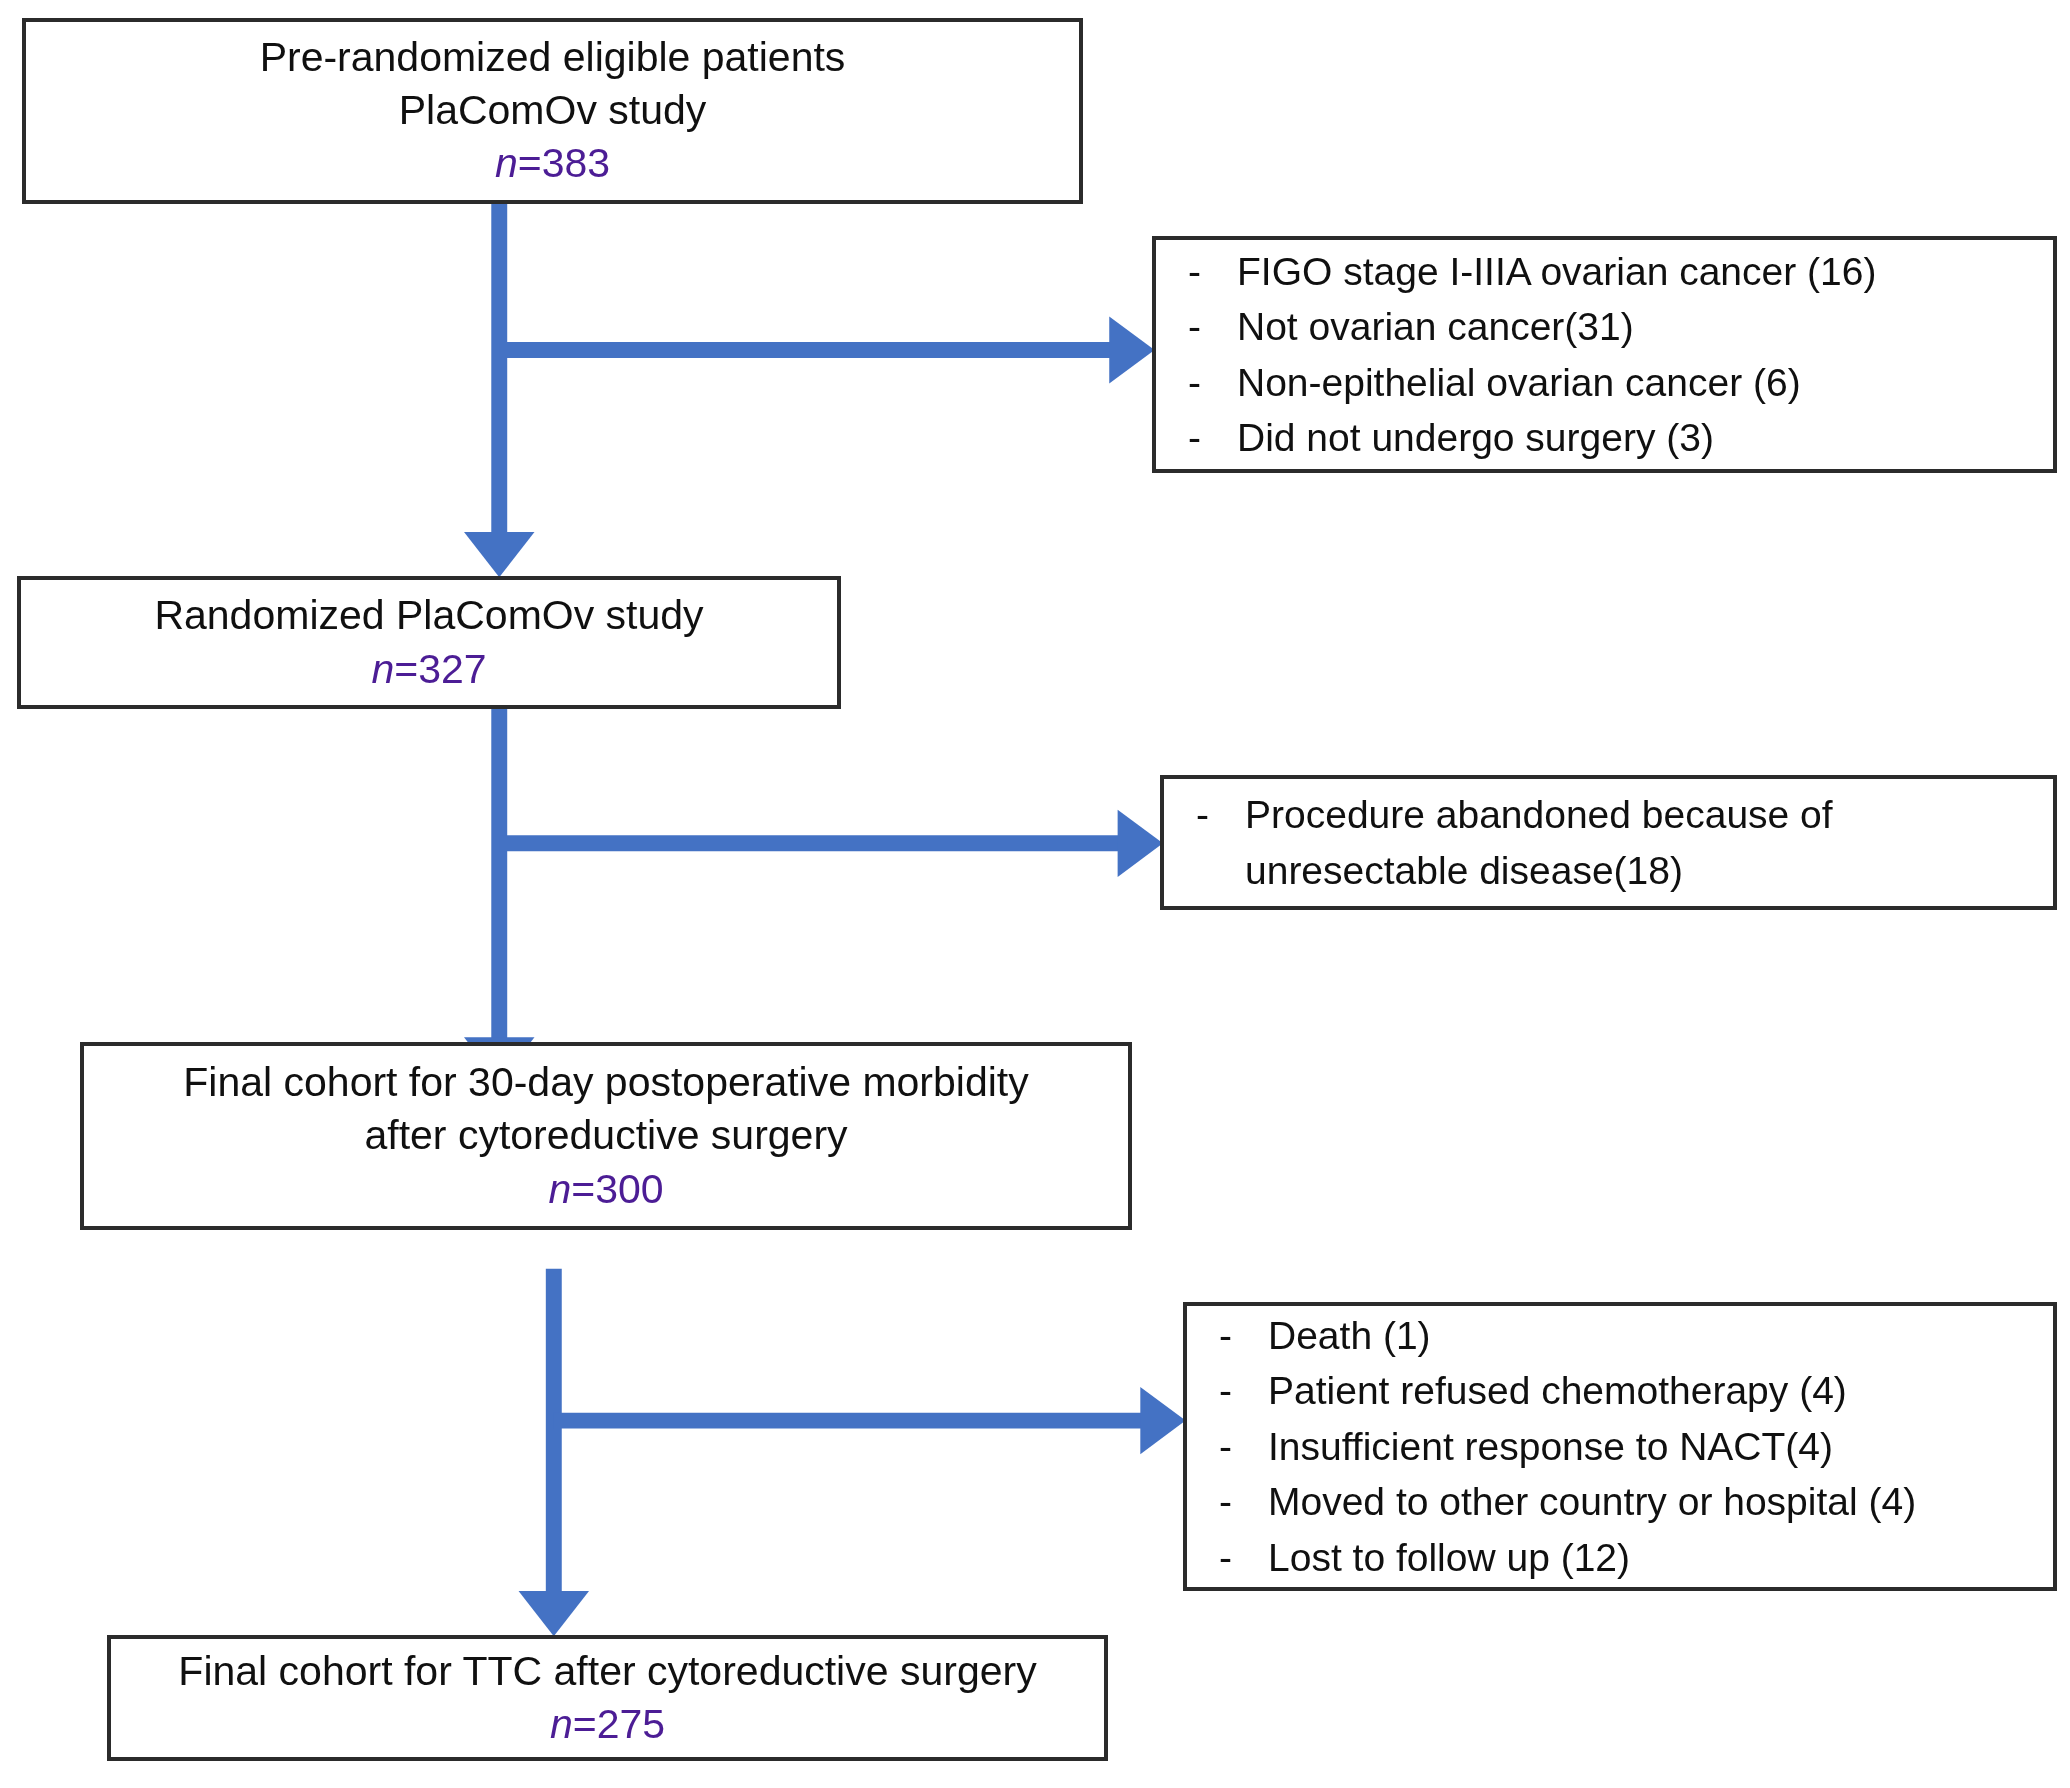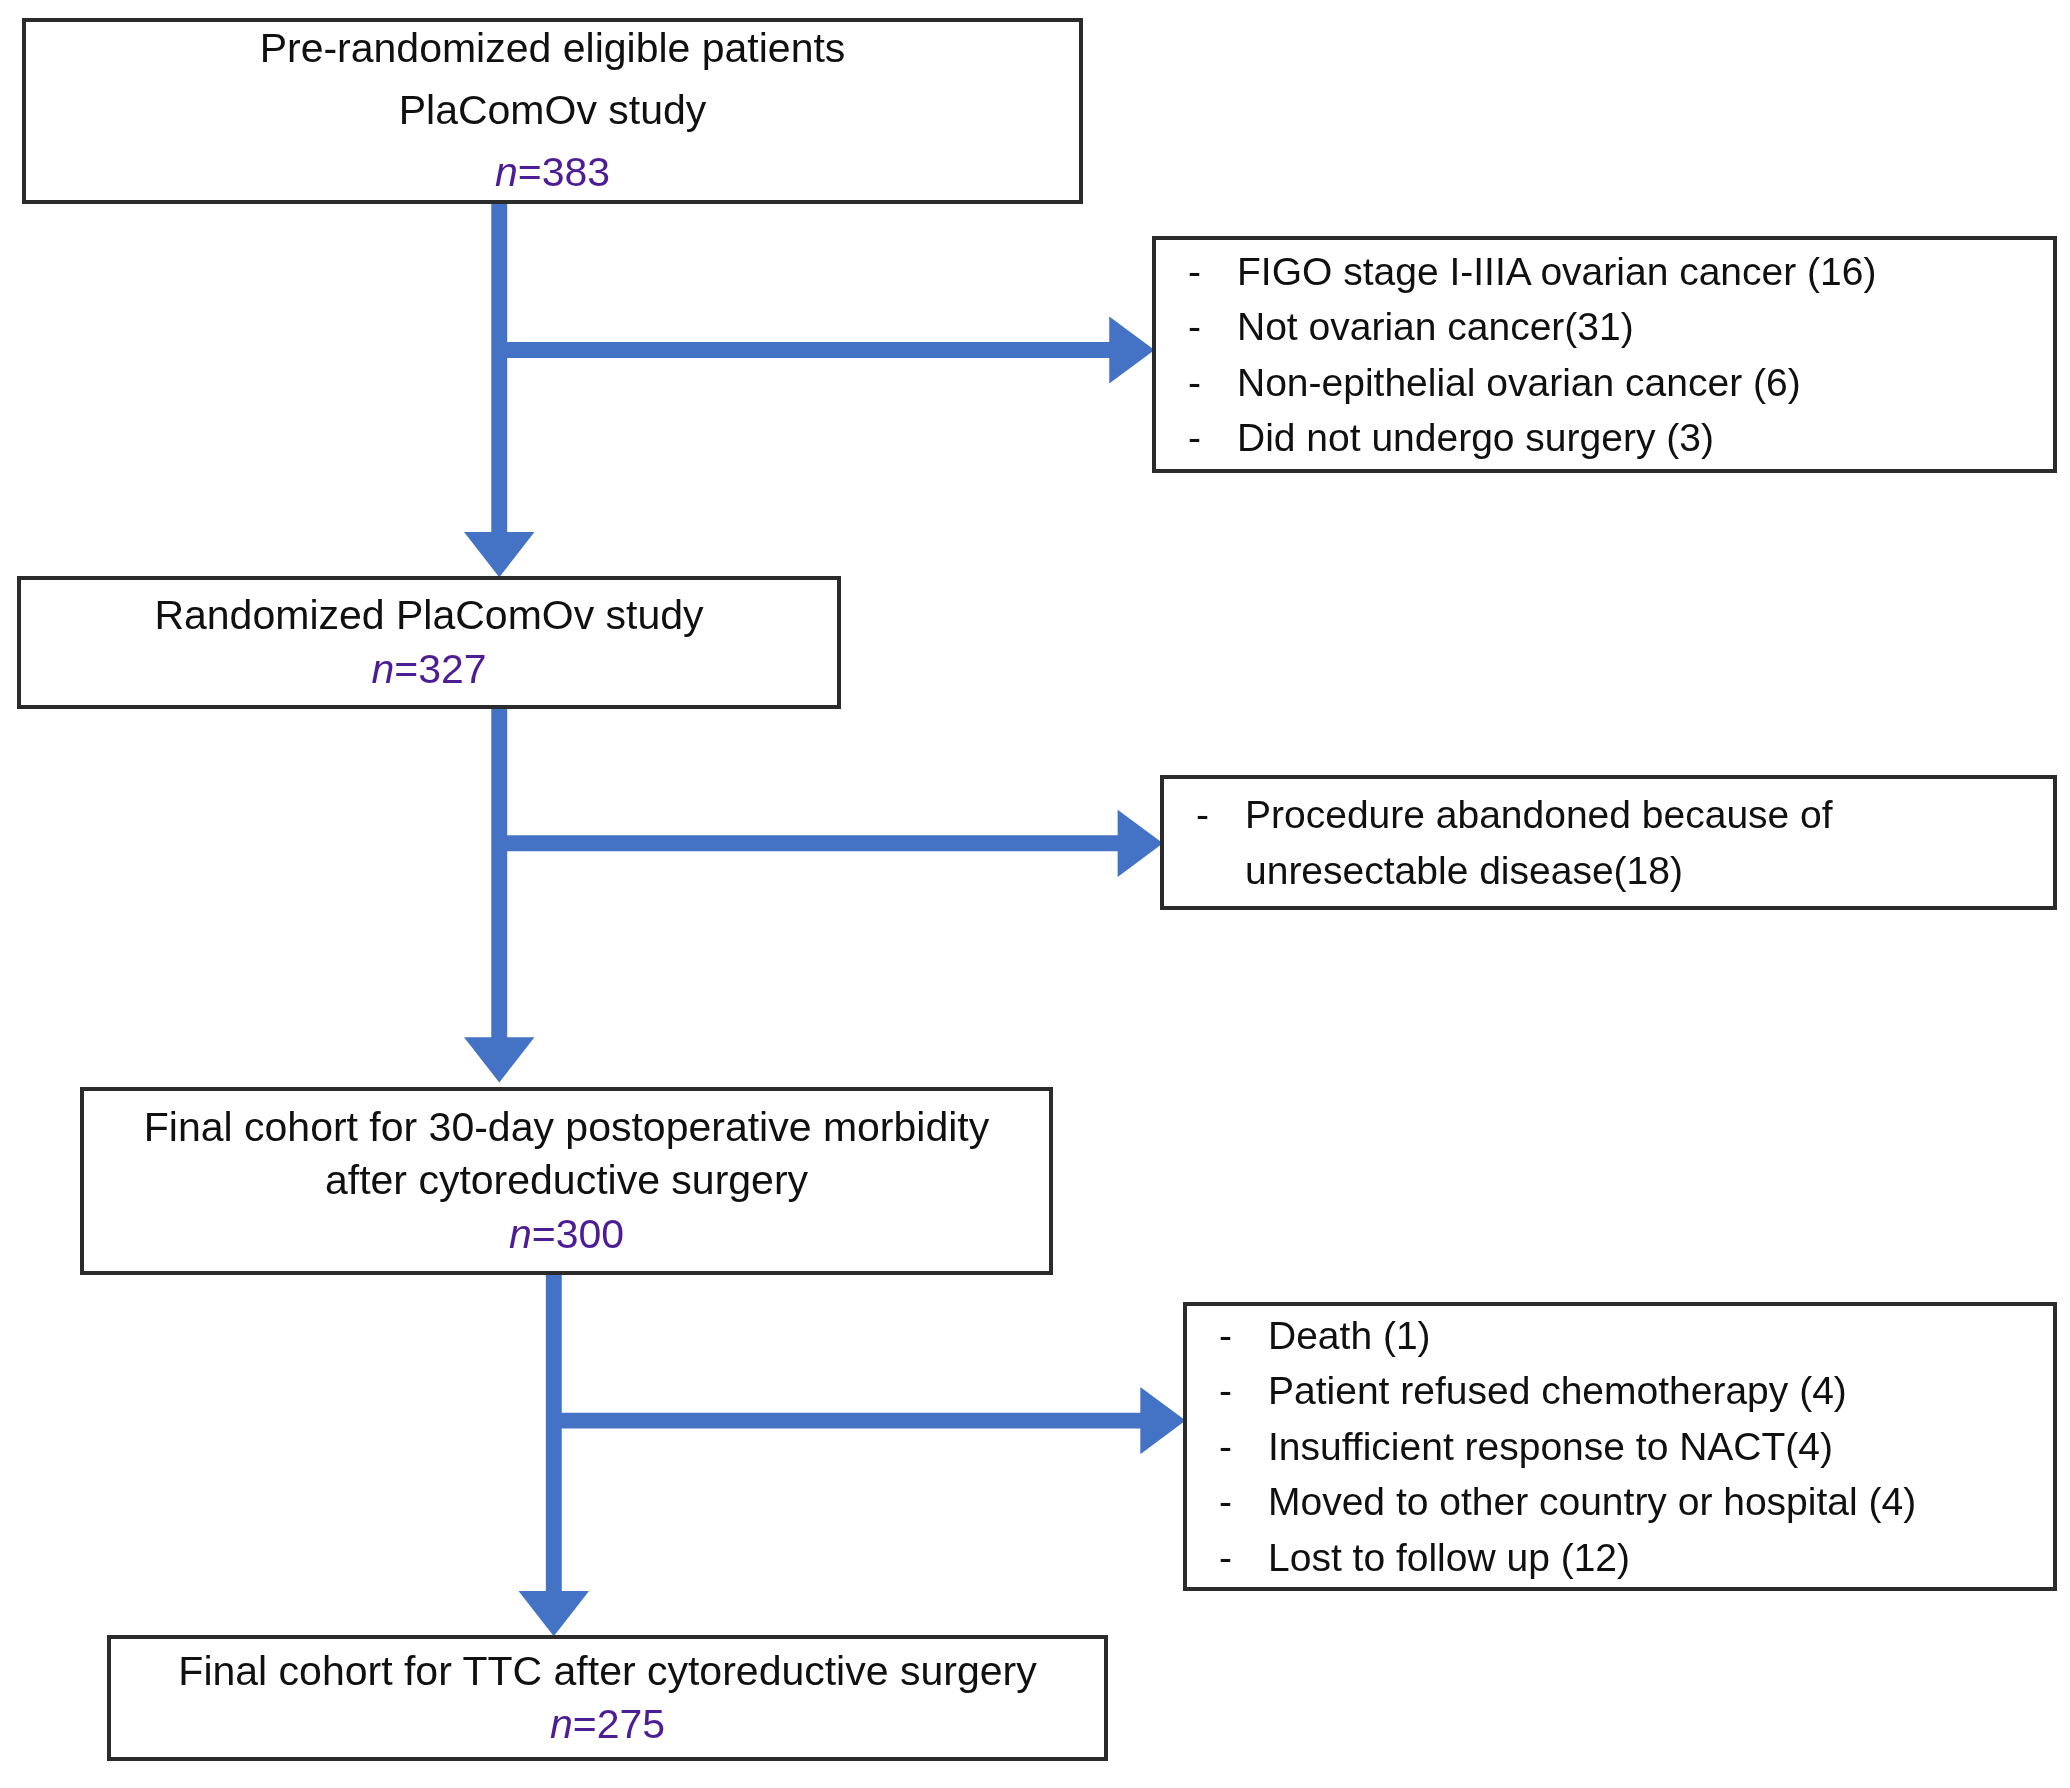--- a/index.html
+++ b/index.html
@@ -106,32 +106,32 @@
     </g>
 
     <g>
       <path d="M 660 1512 L 660 1912" stroke="#4472C4" stroke-width="19" fill="none"></path>
       <polygon points="660,1950 618,1896 702,1896" fill="#4472C4"></polygon>
       <path d="M 660 1693 L 1372 1693" stroke="#4472C4" stroke-width="19" fill="none"></path>
       <polygon points="1413,1693 1359,1653 1359,1733" fill="#4472C4"></polygon>
     </g>
   </svg>
 
-  <div class="node cohort" style="left:22px; top:17.6px; width:1061px; height:186px;justify-content:space-between;">
+  <div class="node cohort" style="left:22px; top:17.6px; width:1061px; height:186px;">
     <div class="cohort-line">Pre-randomized eligible patients</div>
     <div class="cohort-line">PlaComOv study</div>
     <div class="n-label"><span class="ital">n</span><span>=383</span></div>
   </div>
 
   <div class="node cohort" style="left:17px; top:576px; width:824px; height:133px;">
     <div class="cohort-line">Randomized PlaComOv study</div>
     <div class="n-label"><span class="ital">n</span><span>=327</span></div>
   </div>
 
-  <div class="node cohort" style="left:80px; top:1087px; width:973px; height:188px;">
+  <div class="node cohort" style="left:80px; top:1042px; width:1052px; height:188px;">
     <div class="cohort-line">Final cohort for 30-day postoperative morbidity</div>
     <div class="cohort-line">after cytoreductive surgery</div>
     <div class="n-label"><span class="ital">n</span><span>=300</span></div>
   </div>
 
   <div class="node cohort" style="left:107px; top:1635px; width:1001px; height:126px;text-align:right;">
     <div class="cohort-line">Final cohort for TTC after cytoreductive surgery</div>
     <div class="n-label"><span class="ital">n</span><span>=275</span></div>
   </div>
 

